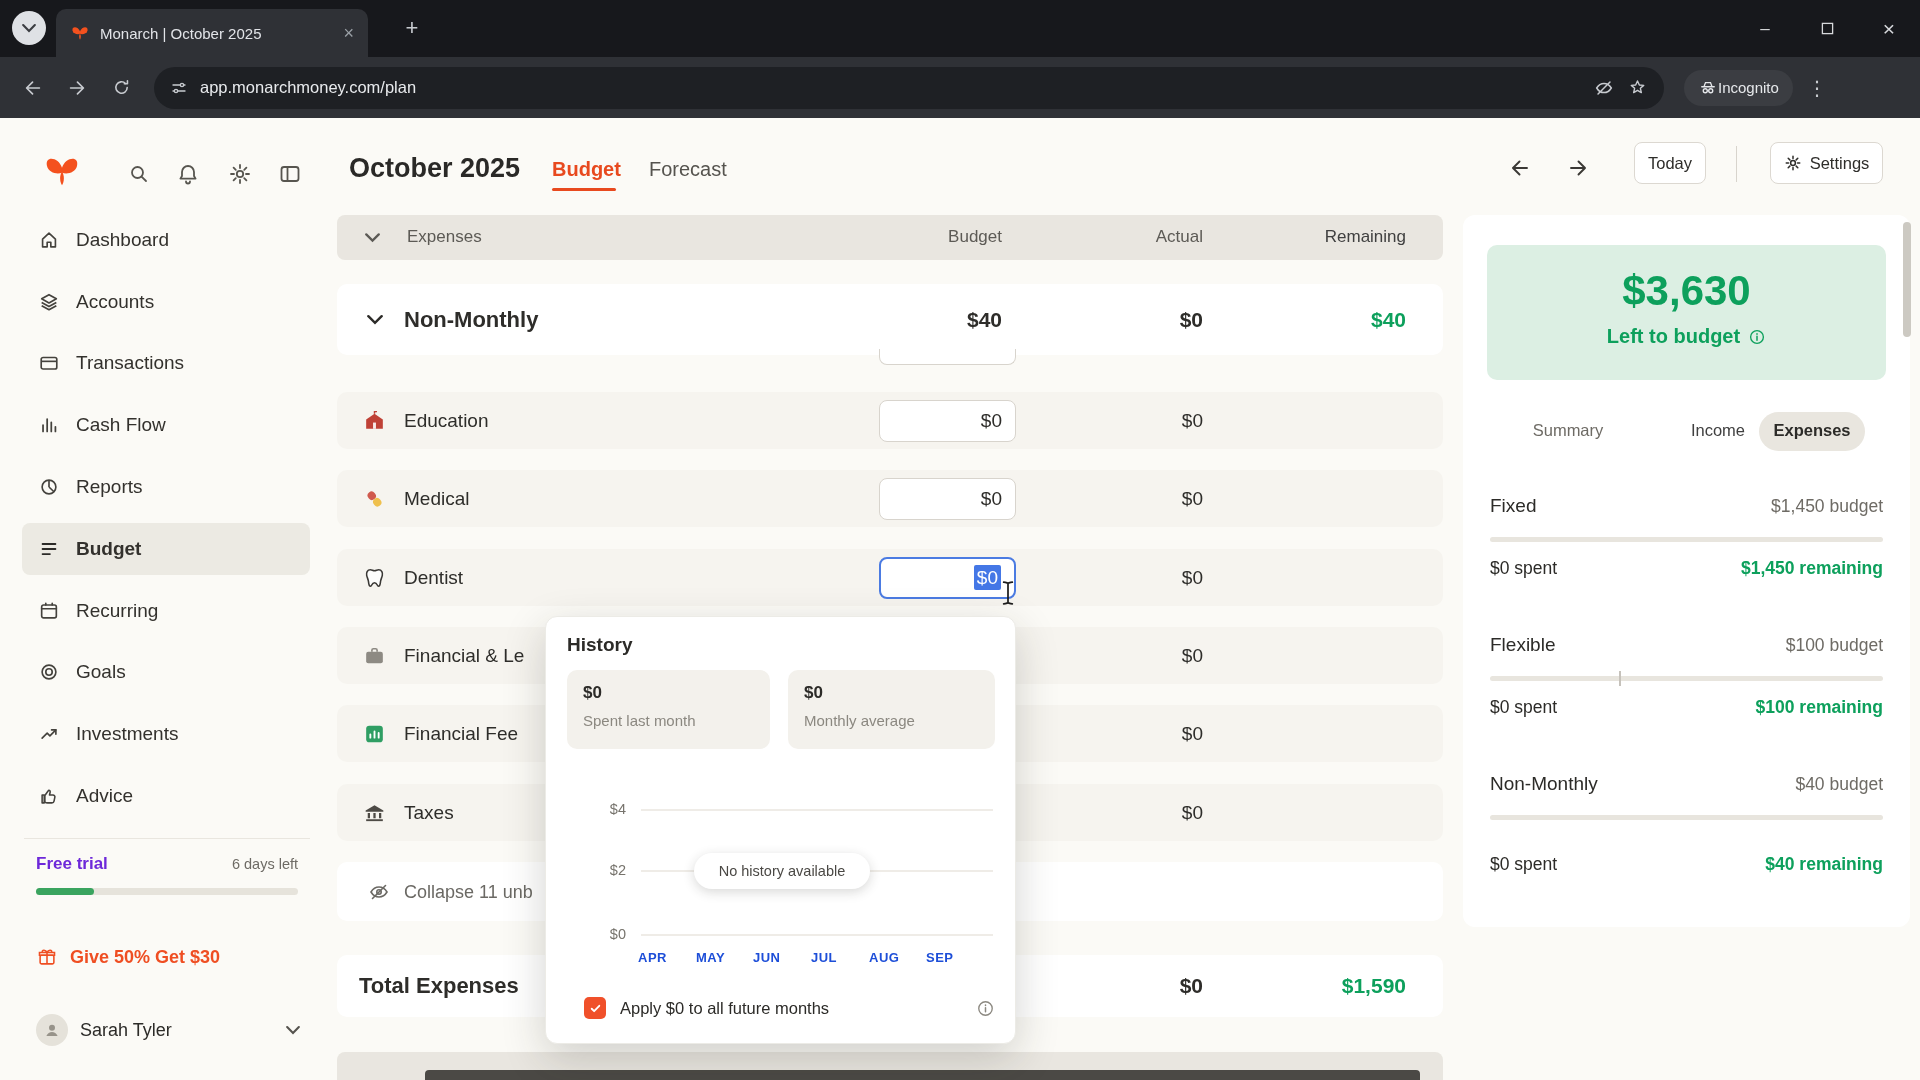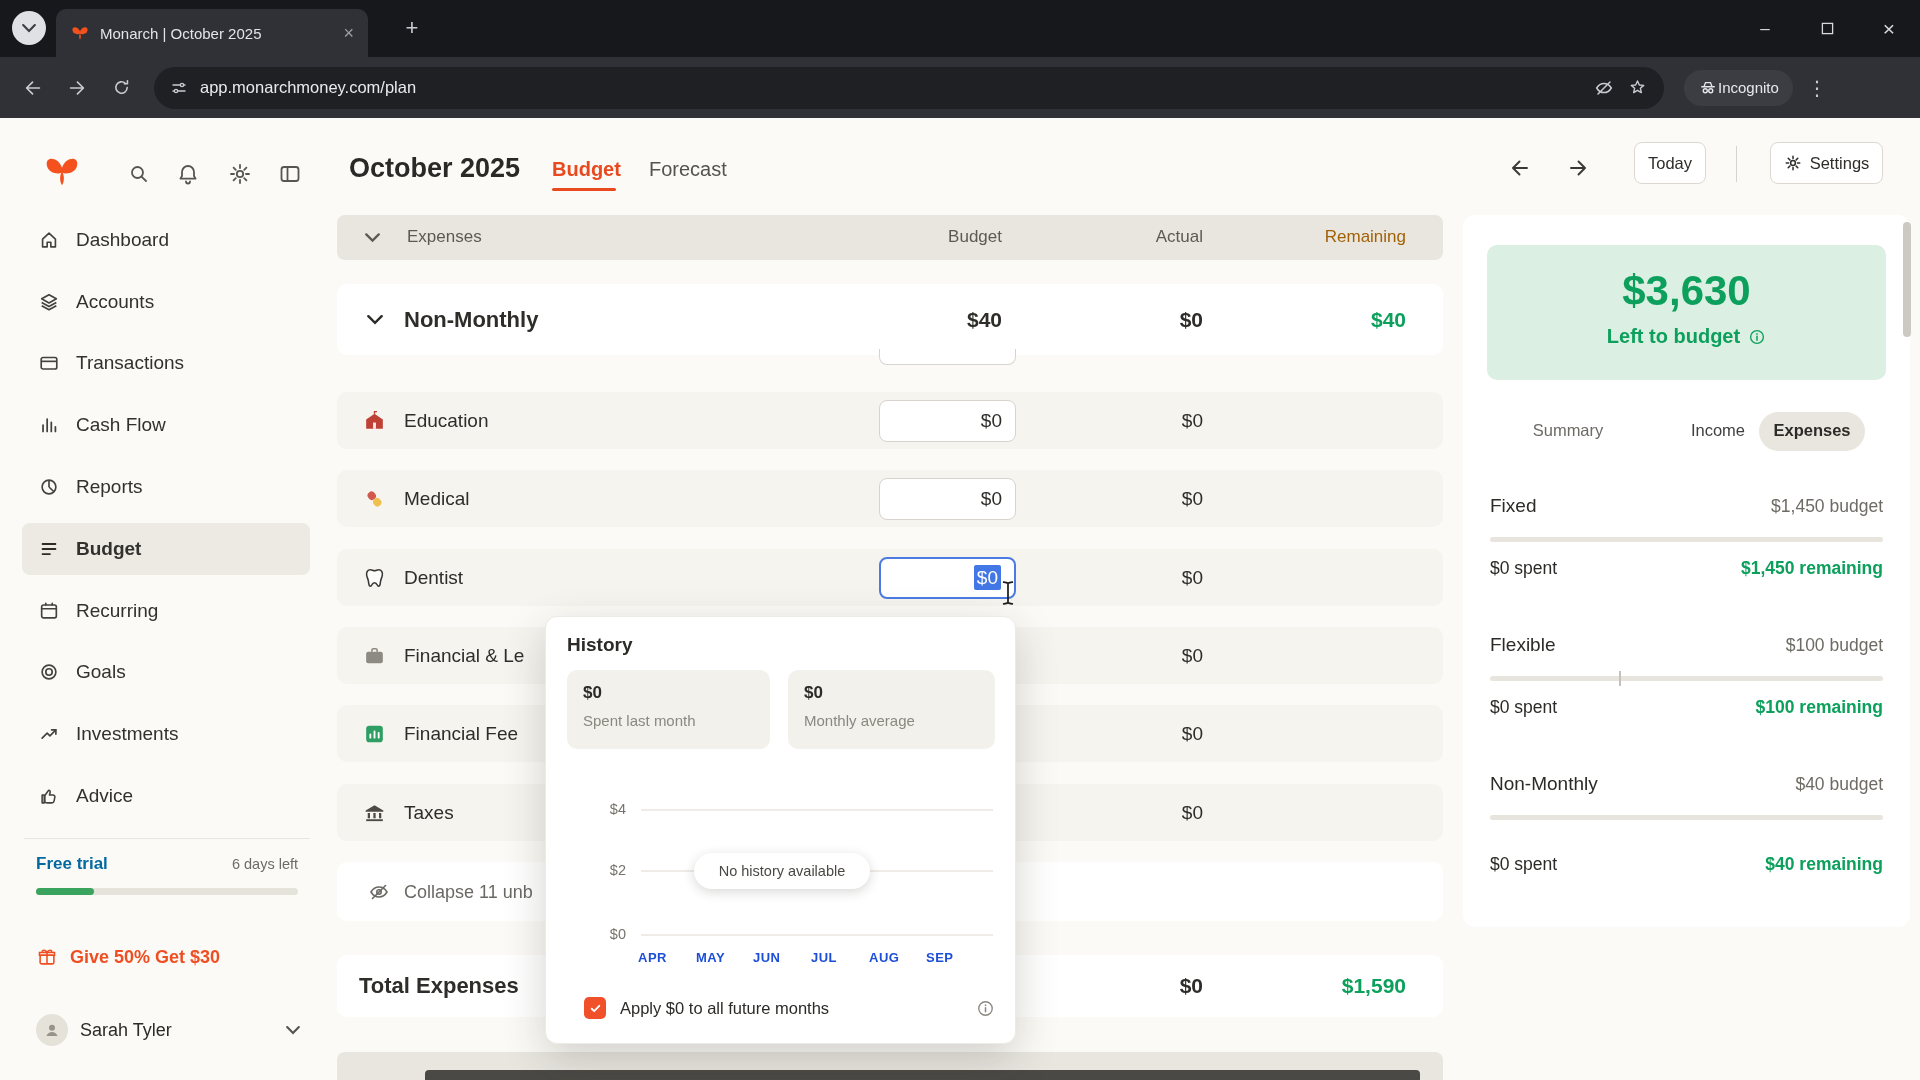--- a/index.html
+++ b/index.html
@@ -262,21 +262,21 @@
     </div>
     <div class="side-item" style="top:652px;">
       <svg width="22" height="22" viewBox="0 0 24 24">
           <path d="M4.5 11h2.3v8.5H4.5Z" fill="none" stroke="#44423d" stroke-width="1.7" stroke-linejoin="round"></path>
           <path d="M7.5 18.6c.8.6 1.8.9 3 .9h4.6c1.2 0 2.2-.8 2.4-2l.9-4.2c.3-1.3-.7-2.3-2-2.3h-3.9l.8-3.4c.3-1.4-1.5-2.3-2.3-1.1L7.5 11.4Z" fill="none" stroke="#44423d" stroke-width="1.7" stroke-linejoin="round"></path>
         </svg>
       <span class="side-label">Advice</span>
     </div>
 
     <div class="abs" style="left:24px; top:720px; width:286px; height:1px; background:#e9e6df;"></div>
-    <div class="abs" style="left:36px; top:736px; font-size:17px; font-weight:bold; color:#0369a1;">Free trial</div>
+    <div class="abs" style="left:36px; top:736px; font-size:17px; font-weight:bold; color:#6d28d9;">Free trial</div>
     <div class="abs" style="left:36px; top:738px; width:262px; text-align:right; font-size:14.5px; color:#6e6b65;">6 days left</div>
     <div class="abs" style="left:36px; top:770px; width:262px; height:7px; background:#e6e3db; border-radius:4px;">
       <div style="width:22%; height:7px; background:#3aa45f; border-radius:4px;"></div>
     </div>
 
     <div class="abs" style="left:36px; top:828px; display:flex; align-items:center; gap:12px;">
       <svg width="22" height="22" viewBox="0 0 24 24">
           <rect x="4.5" y="10" width="15" height="9.5" rx="1.5" fill="none" stroke="#ef4e22" stroke-width="1.7"></rect>
           <path d="M3.8 7h16.4v3H3.8ZM12 7v12.5M12 7c-1.5-3.5-6-3-5 0M12 7c1.5-3.5 6-3 5 0" fill="none" stroke="#ef4e22" stroke-width="1.7"></path>
         </svg>
@@ -296,21 +296,21 @@
         </svg>
     </div>
 
     <div class="grp-hdr">
       <svg class="abs" style="left:28px; top:17px;" width="15" height="11" viewBox="0 0 12 8">
           <path d="M1 1.5 6 6.5 11 1.5" fill="none" stroke="#5c5a55" stroke-width="1.8" stroke-linecap="round"></path>
         </svg>
       <span class="abs" style="left:70px; top:12px; font-size:17px; color:#5c5a55;">Expenses</span>
       <span class="abs" style="right:441px; top:12px; font-size:17px; color:#5c5a55;">Budget</span>
       <span class="abs" style="right:240px; top:12px; font-size:17px; color:#5c5a55;">Actual</span>
-      <span class="abs" style="right:37px; top:12px; font-size:17px; color:#a16207;">Remaining</span>
+      <span class="abs" style="right:37px; top:12px; font-size:17px; color:#404040;">Remaining</span>
     </div>
 
     <div class="row" style="top:166px; height:71px; background:#fff;">
       <svg class="abs" style="left:30px; top:30px;" width="16" height="11" viewBox="0 0 12 8">
           <path d="M1 1.5 6 6.5 11 1.5" fill="none" stroke="#2c2b28" stroke-width="1.8" stroke-linecap="round"></path>
         </svg>
       <span class="cell-r" style="left:67px; font-size:22px; font-weight:bold;">Non-Monthly</span>
       <span class="cell-r" style="right:441px; font-size:21px; font-weight:bold;">$40</span>
       <span class="cell-r" style="right:240px; font-size:21px; font-weight:bold;">$0</span>
       <span class="cell-r money-green" style="right:37px; font-size:21px; font-weight:bold;">$40</span>

